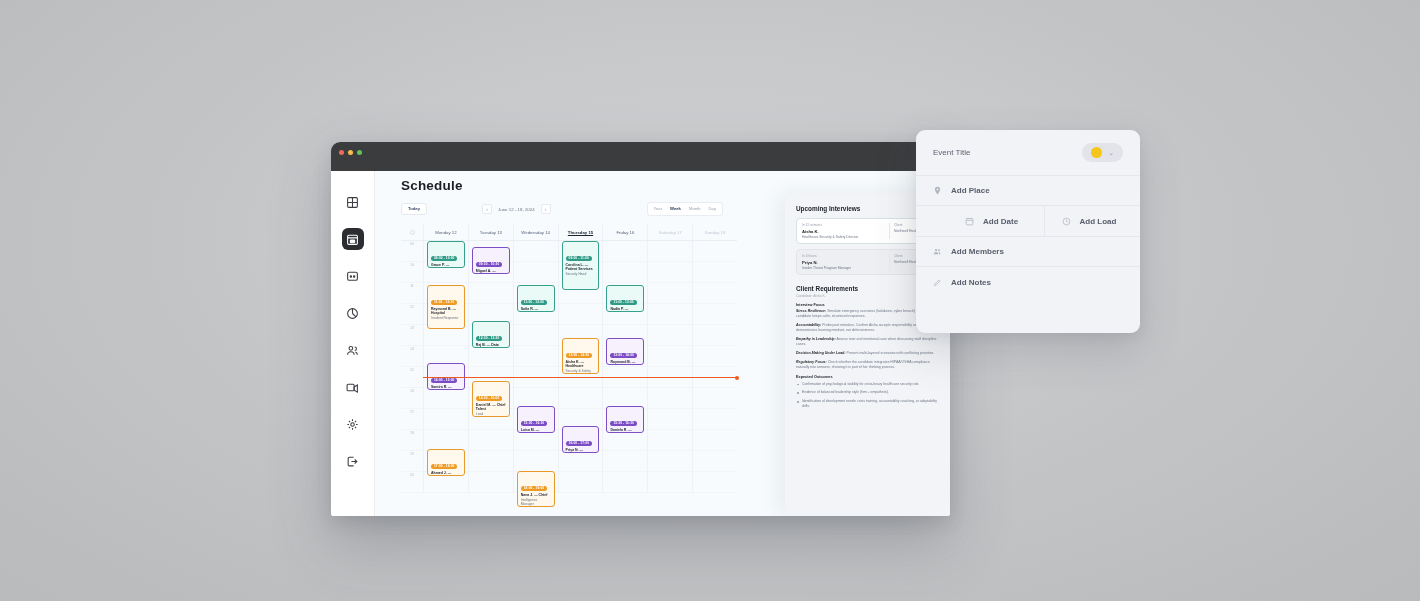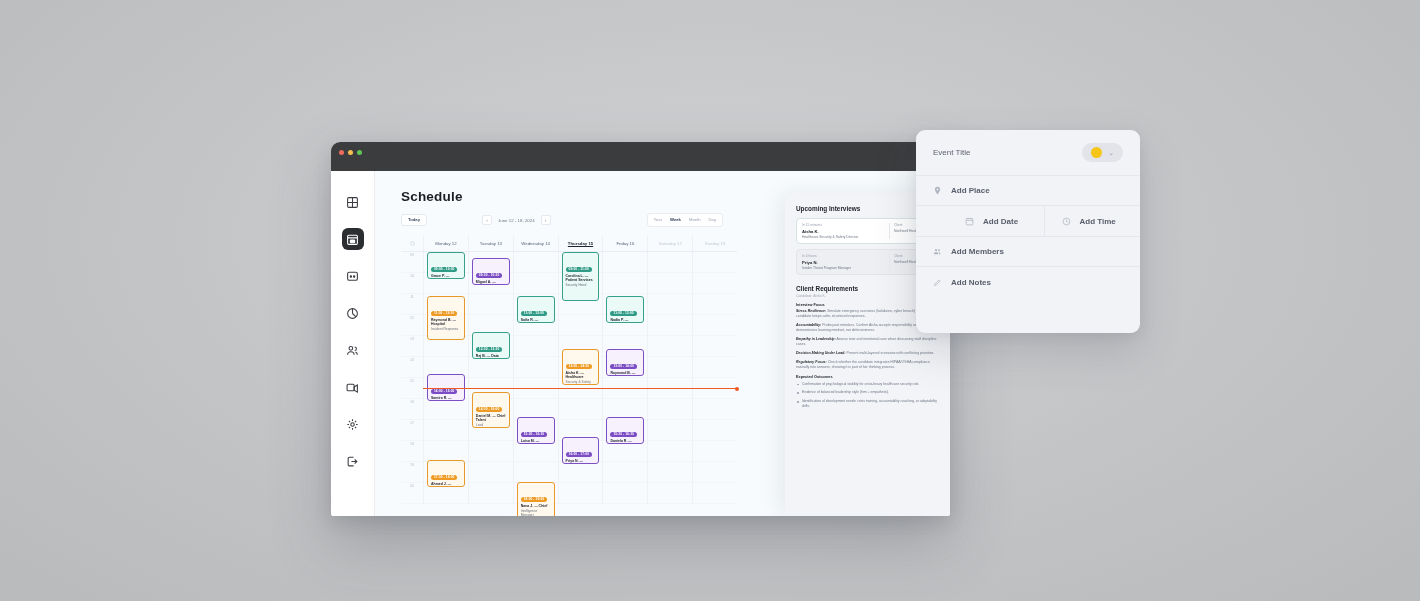--- a/index.html
+++ b/index.html
@@ -44,21 +44,21 @@
     width: 22px; height: 22px; border-radius: 6px;
     display: flex; align-items: center; justify-content: center;
     color: #3d3f45;
   }
   .nav-item svg { width: 13px; height: 13px; display:block; }
   .nav-item.active { background: #2b2d31; color: #fff; }
 
   
   .main {
     flex: 1; background: #f7fbfd; position: relative;
-    padding: 18px 0 0 26px; overflow: hidden;
+    padding: 7px 0 0 26px; overflow: hidden;
   }
   .page-title {
     font-size: 13.5px; font-weight: 700; color: #1c1e24;
     letter-spacing: .2px; margin-bottom: 9px;
   }
 
   .toolbar { display: flex; align-items: center; width: 336px; height: 14px; }
   .btn-today {
     font-size: 4.2px; font-weight: 700; color: #3b4b66;
     background: #fff; border: 1px solid #e6e9ef; border-radius: 3px;
@@ -540,21 +540,21 @@
       </span>
       <span class="pop-label">Add Date</span>
     </div>
     <div class="pop-half">
       <span class="pop-ico">
         <svg viewBox="0 0 24 24" fill="none" stroke="currentColor" stroke-width="2">
             <circle cx="12" cy="12" r="9"></circle>
             <path d="M12 7v5l3.5 2"></path>
           </svg>
       </span>
-      <span class="pop-label">Add Time</span>
+      <span class="pop-label">Add Load</span>
     </div>
   </div>
 
   <div class="pop-row">
     <span class="pop-ico">
       <svg viewBox="0 0 24 24" fill="currentColor">
           <circle cx="8" cy="8" r="3"></circle>
           <circle cx="16" cy="8.5" r="2.6"></circle>
           <path d="M2 19c0-3.3 2.7-5.4 6-5.4s6 2.1 6 5.4z"></path>
           <path d="M15 13.8c2.9.2 5 2.3 5 5.2h-4.2c0-1.9-.3-3.7-.8-5.2z"></path>

